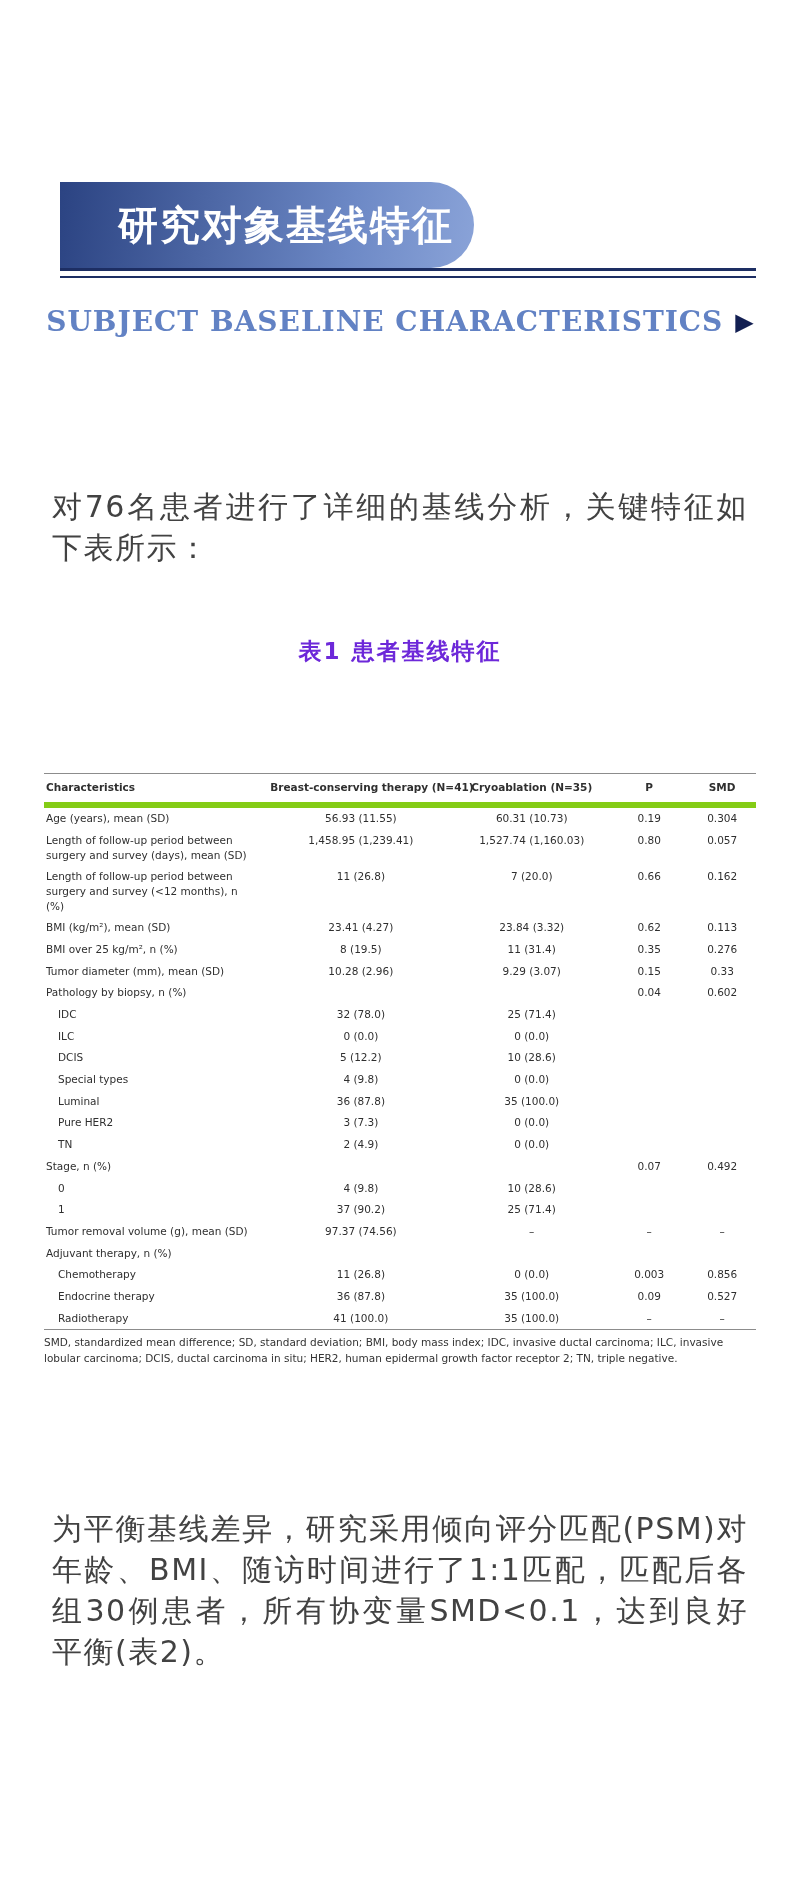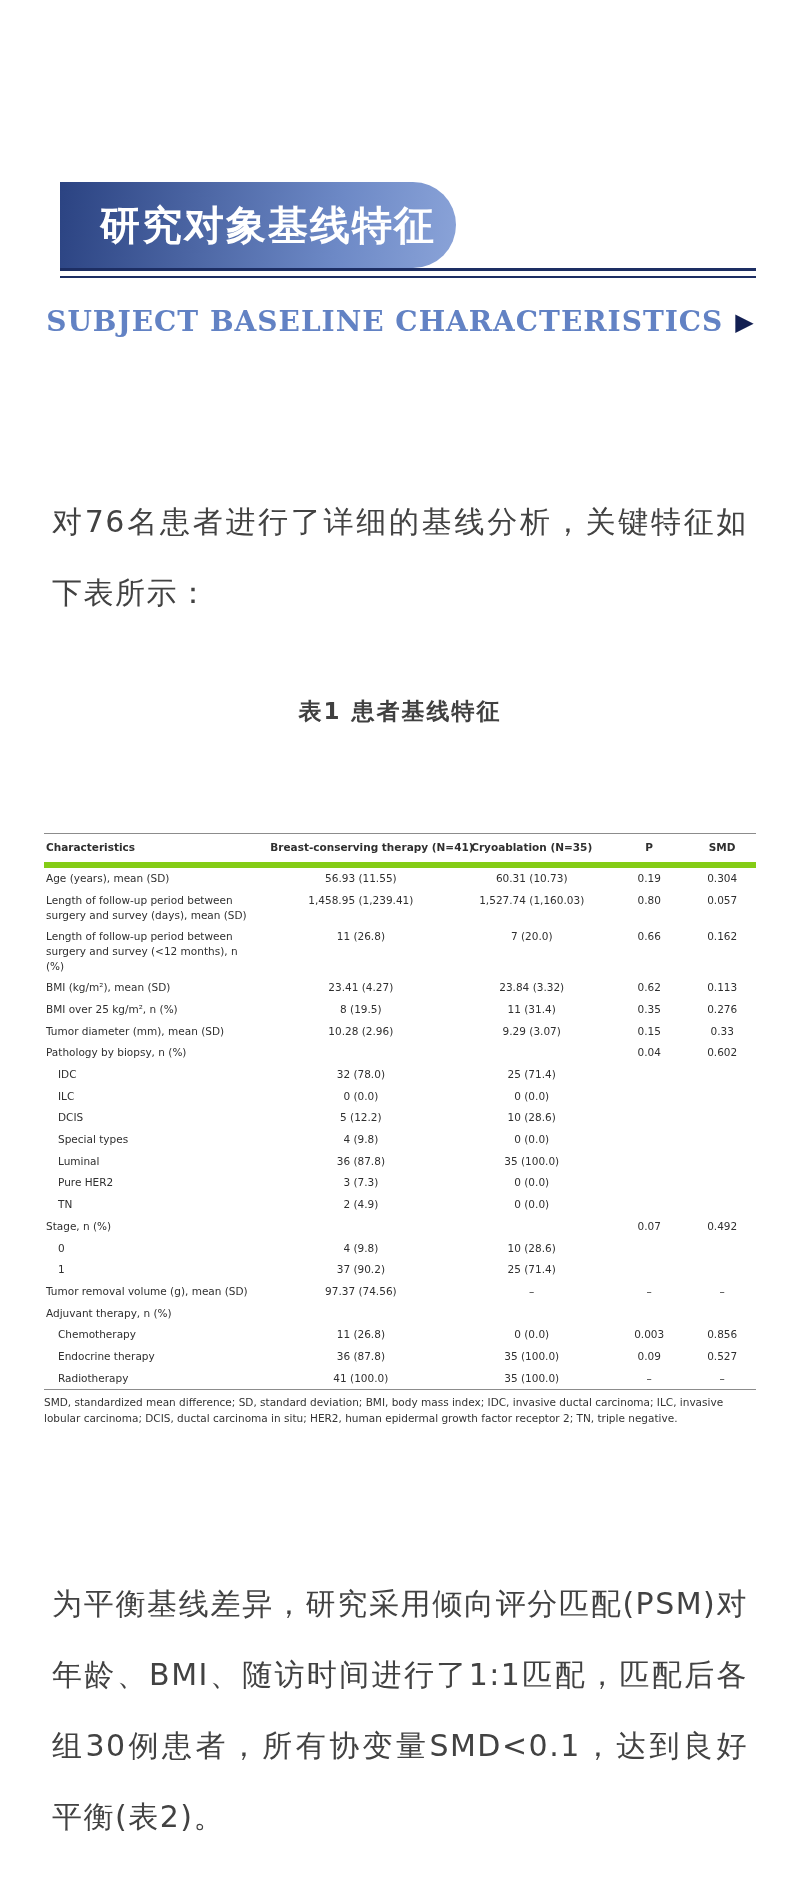--- a/index.html
+++ b/index.html
@@ -7,49 +7,49 @@
     width:800px;height:1887px;background:#ffffff;overflow:hidden;
     font-family:"DejaVu Sans","Liberation Sans",sans-serif;
   }
   .page{position:relative;width:800px;height:1887px;}
 
   
   .banner{
     margin:182px 0 0 60px;width:396px;height:86px;
     border-radius:0 58px 58px 0;
     background:linear-gradient(98deg,#2b4382 0%,#6d89c6 70%,#8aa3d8 100%);
-    display:flex;align-items:center;
+    display:flex;align-items:center;padding-left:18px;
   }
   .banner-title{
     color:#ffffff;font-family:"DejaVu Serif","Liberation Serif",serif;
     font-weight:700;font-size:40px;letter-spacing:2px;padding-left:40px;white-space:nowrap;
   }
   .rule{margin-left:60px;width:696px;height:0;}
   .rule-a{border-top:3px solid #1d2e63;}
   .rule-b{border-top:2px solid #1d2e63;margin-top:5px;}
 
   
   .subtitle{margin-top:27px;display:flex;justify-content:center;align-items:center;gap:12px;}
   .subtitle-text{
     color:#6282c4;font-family:"DejaVu Serif","Liberation Serif",serif;
     font-weight:700;font-size:28px;letter-spacing:1px;white-space:nowrap;
   }
   .arrow{color:#121f52;font-size:24px;line-height:1;}
 
   
   .para{
-    font-size:30px;color:#424242;line-height:71px;letter-spacing:1.5px;
+    font-size:30px;color:#424242;line-height:41px;letter-spacing:1.5px;
     text-align:justify;margin:0 52px;
   }
   .intro{margin-top:148px;}
   .closing{margin-top:142px;}
 
   
   .caption{
-    margin-top:68px;text-align:center;color:#404040;
+    margin-top:68px;text-align:center;color:#6d28d9;
     font-size:23px;font-weight:700;letter-spacing:2px;
   }
 
   
   .btable{
     margin:106px 44px 0 44px;width:712px;table-layout:fixed;
     border-collapse:collapse;font-size:10.5px;color:#2f2f2f;
     border-top:1px solid #8c8c8c;border-bottom:1px solid #8c8c8c;
   }
   .btable th{

